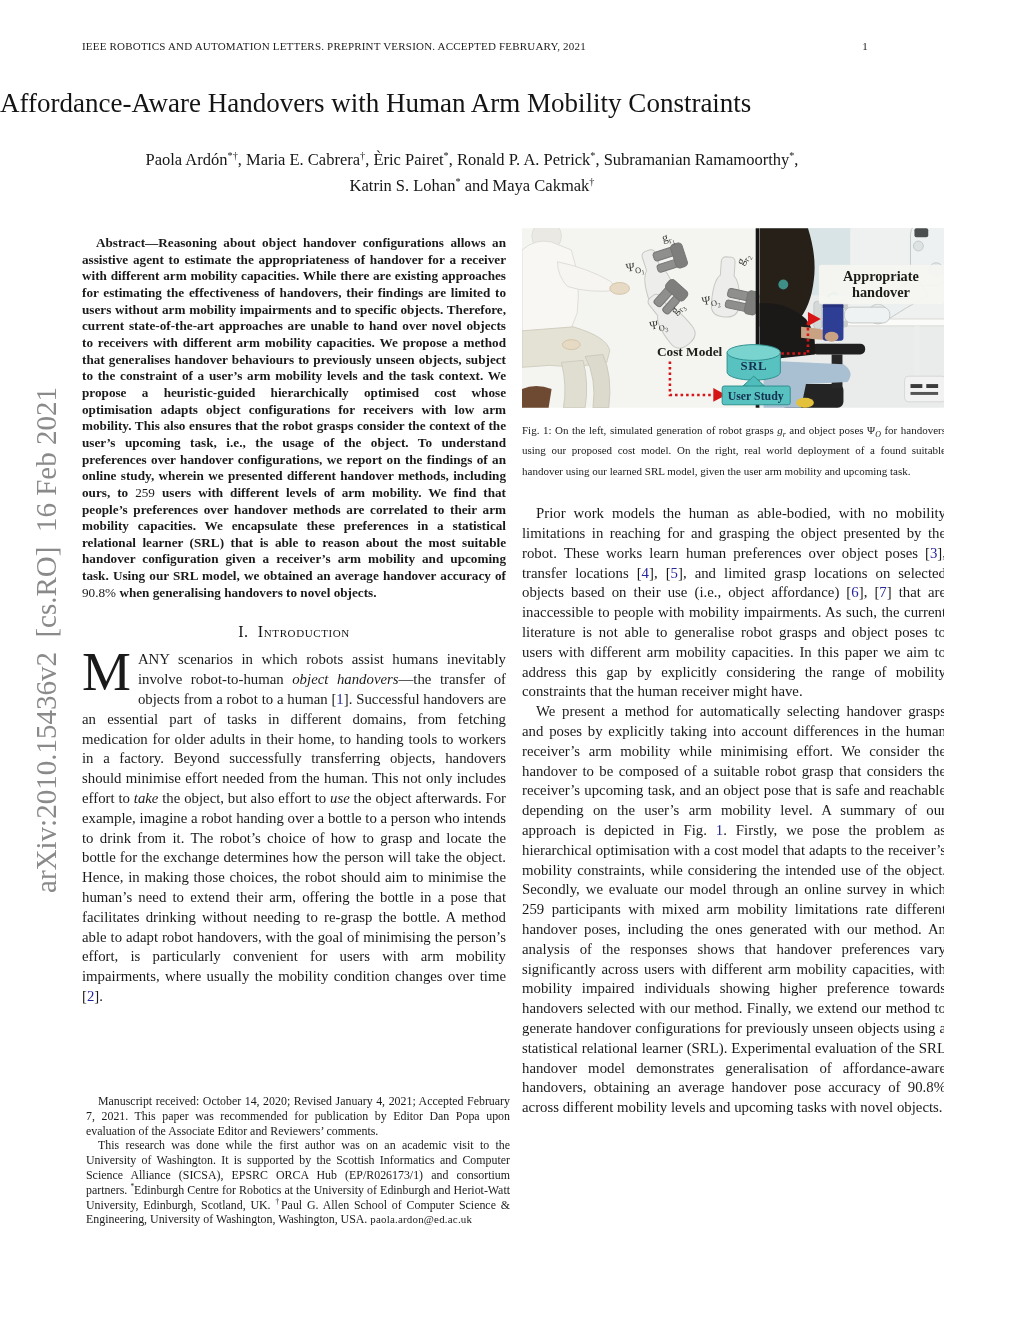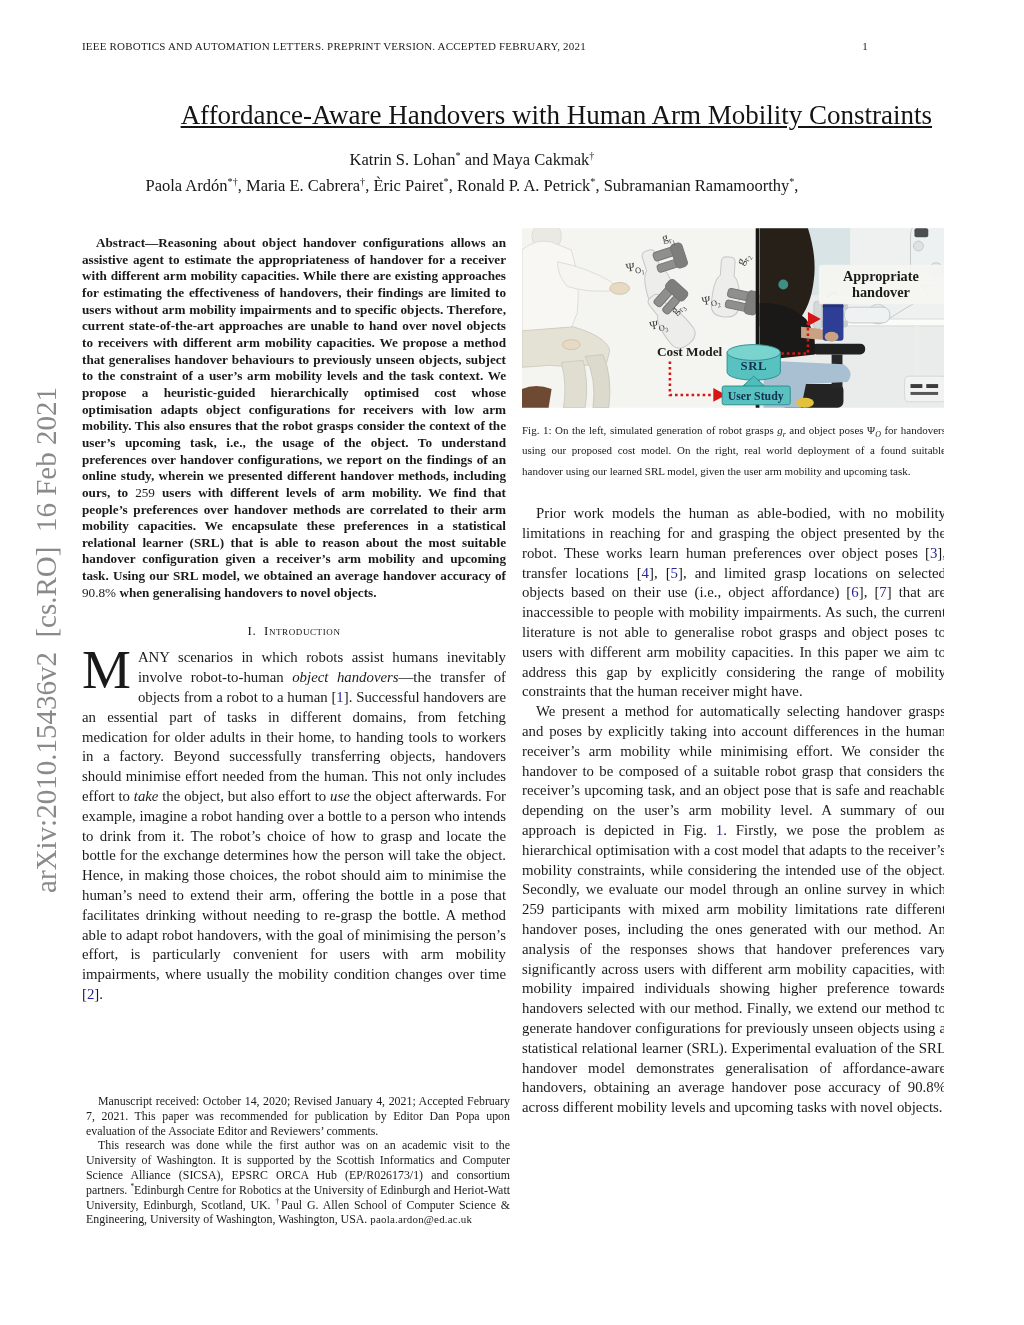--- a/index.html
+++ b/index.html
@@ -2,38 +2,38 @@
 <html lang="en" style="--citation_blue: #26269c; --arxiv_gray: #8a8a8a; --figure_teal: #57c2c0; --figure_red: #d61616;"><head>
 <meta charset="utf-8">
 <style>
   html,body{margin:0;padding:0;background:#fff;}
   .page{position:relative;width:944px;height:1325px;background:#ffffff;overflow:hidden;
         font-family:"Liberation Serif","DejaVu Serif",serif;color:#1a1a1a;}
 
   .running-header{position:absolute;left:82px;right:76px;top:40px;display:flex;
         justify-content:space-between;font-size:11px;letter-spacing:0.2px;color:#222;}
 
-  .paper-title{position:absolute;left:0;right:0;top:88px;margin:12px;text-align:right;
-        font-size:27px;font-weight:400;color:#141414;text-decoration:underline;}
+  .paper-title{position:absolute;left:0;right:0;top:88px;margin:0;text-align:left;
+        font-size:27px;font-weight:400;color:#141414;}
 
   .authors{position:absolute;left:0;right:0;top:147px;text-align:center;
         font-size:16.5px;line-height:26px;color:#161616;}
 
   .arxiv{position:absolute;left:46px;top:640px;width:0;height:0;}
   .arxiv span{position:absolute;white-space:pre;transform:translate(-50%,-50%) rotate(-90deg);
         font-size:29px;color:var(--arxiv_gray,#8a8a8a);}
 
   .col-left{position:absolute;left:82px;top:228px;width:424px;}
   .col-right{position:absolute;left:522px;top:228px;width:424px;}
 
   p{margin:0;}
   .abstract{font-size:13.2px;line-height:16.65px;font-weight:700;text-align:justify;
         text-indent:14px;margin-top:7px;hyphens:auto;}
   .section-heading{text-align:center;font-variant:small-caps;font-weight:400;
-        font-size:13px;margin:22px 0 9px;letter-spacing:0.6px;color:#141414;}
+        font-size:16px;margin:22px 0 9px;letter-spacing:0.6px;color:#141414;}
   .body-par{font-size:14.8px;line-height:19.8px;text-align:justify;hyphens:auto;}
   .indent{text-indent:14px;}
   .mt{margin-top:23px;}
   .dropcap{float:left;font-size:55px;line-height:40px;height:39px;padding:2px 7px 0 0;}
 
   .footnote{position:absolute;left:86px;top:1094px;width:424px;font-size:11.9px;
         line-height:14.8px;text-align:justify;hyphens:auto;}
   .footnote p{text-indent:12px;}
 
   figure{margin:0;}
@@ -67,22 +67,22 @@
 <div class="page">
 
   <header class="running-header">
     <span>IEEE ROBOTICS AND AUTOMATION LETTERS. PREPRINT VERSION. ACCEPTED FEBRUARY, 2021</span>
     <span>1</span>
   </header>
 
   <h1 class="paper-title">Affordance-Aware Handovers with Human Arm Mobility Constraints</h1>
 
   <div class="authors">
+    <div><span>Paola Ardón</span><span class="seg-sup">*†</span><span>, Maria E. Cabrera</span><span class="seg-sup">†</span><span>, Èric Pairet</span><span class="seg-sup">*</span><span>, Ronald P. A. Petrick</span><span class="seg-sup">*</span><span>, Subramanian Ramamoorthy</span><span class="seg-sup">*</span><span>,</span></div>
     <div><span>Katrin S. Lohan</span><span class="seg-sup">*</span><span> and Maya Cakmak</span><span class="seg-sup">†</span></div>
-    <div><span>Paola Ardón</span><span class="seg-sup">*†</span><span>, Maria E. Cabrera</span><span class="seg-sup">†</span><span>, Èric Pairet</span><span class="seg-sup">*</span><span>, Ronald P. A. Petrick</span><span class="seg-sup">*</span><span>, Subramanian Ramamoorthy</span><span class="seg-sup">*</span><span>,</span></div>
   </div>
 
   <div class="arxiv">
     <span>arXiv:2010.15436v2  [cs.RO]  16 Feb 2021</span>
   </div>
 
   <section class="col-left">
     <p class="abstract"><span class="seg-bi">Abstract</span><span class="seg-b">—Reasoning about object handover configurations allows an assistive agent to estimate the appropriateness of handover for a receiver with different arm mobility capacities. While there are existing approaches for estimating the effectiveness of handovers, their findings are limited to users without arm mobility impairments and to specific objects. Therefore, current state-of-the-art approaches are unable to hand over novel objects to receivers with different arm mobility capacities. We propose a method that generalises handover behaviours to previously unseen objects, subject to the constraint of a user’s arm mobility levels and the task context. We propose a heuristic-guided hierarchically optimised cost whose optimisation adapts object configurations for receivers with low arm mobility. This also ensures that the robot grasps consider the context of the user’s upcoming task, i.e., the usage of the object. To understand preferences over handover configurations, we report on the findings of an online study, wherein we presented different handover methods, including ours, to </span><span class="seg-rm">259</span><span class="seg-b"> users with different levels of arm mobility. We find that people’s preferences over handover methods are correlated to their arm mobility capacities. We encapsulate these preferences in a statistical relational learner (SRL) that is able to reason about the most suitable handover configuration given a receiver’s arm mobility and upcoming task. Using our SRL model, we obtained an average handover accuracy of </span><span class="seg-rm">90.8%</span><span class="seg-b"> when generalising handovers to novel objects.</span></p>
     <h2 class="section-heading">I.&nbsp;&nbsp;Introduction</h2>
     <p class="body-par"><span class="dropcap">M</span><span><span>ANY scenarios in which robots assist humans inevitably involve robot-to-human </span><span class="seg-i">object handovers</span><span>—the transfer of objects from a robot to a human [</span><span class="seg-c">1</span><span>]. Successful handovers are an essential part of tasks in different domains, from fetching medication for older adults in their home, to handing tools to workers in a factory. Beyond successfully transferring objects, handovers should minimise effort needed from the human. This not only includes effort to </span><span class="seg-i">take</span><span> the object, but also effort to </span><span class="seg-i">use</span><span> the object afterwards. For example, imagine a robot handing over a bottle to a person who intends to drink from it. The robot’s choice of how to grasp and locate the bottle for the exchange determines how the person will take the object. Hence, in making those choices, the robot should aim to minimise the human’s need to extend their arm, offering the bottle in a pose that facilitates drinking without needing to re-grasp the bottle. A method able to adapt robot handovers, with the goal of minimising the person’s effort, is particularly convenient for users with arm mobility impairments, where usually the mobility condition changes over time [</span><span class="seg-c">2</span><span>].</span></span></p>

